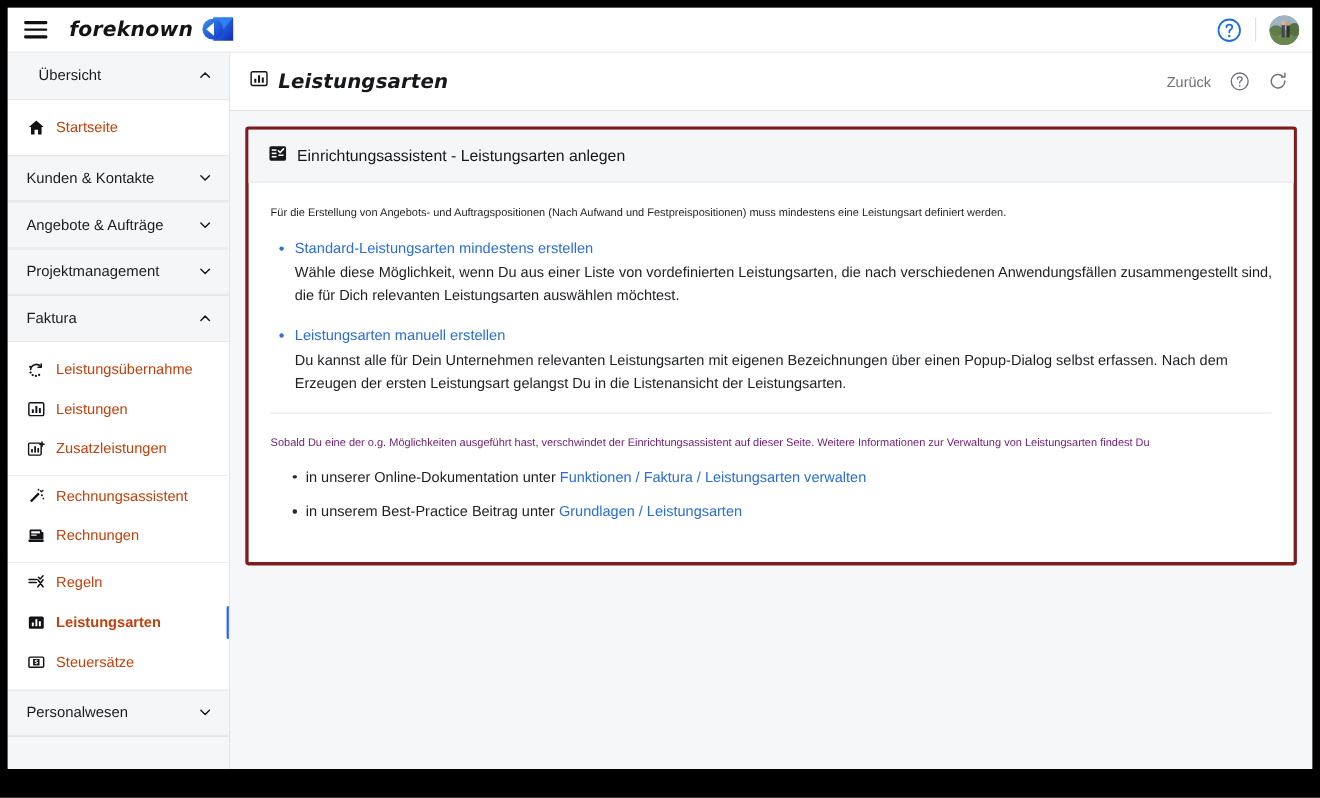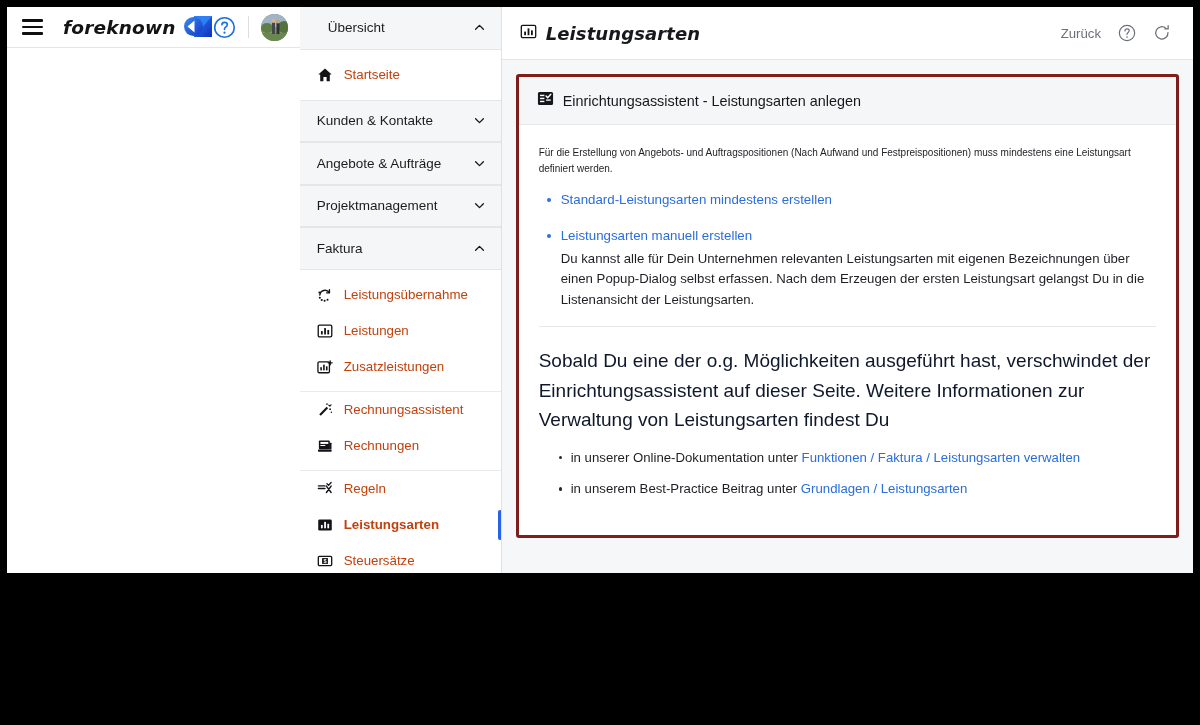--- a/index.html
+++ b/index.html
@@ -5,25 +5,25 @@
   * { box-sizing: border-box; margin: 0; padding: 0; }
   html, body {
     width: 1200px; height: 725px;
     background: #000000;
     font-family: "Liberation Sans", sans-serif;
     overflow: hidden;
   }
   .frame {
     position: absolute;
     left: 7px; top: 7px;
-    width: 1186px; height: 566px;
+    width: 1186px; height: 692px;
     background: #ffffff;
     overflow: hidden;
     display: flex;
-    flex-direction: row;
+    flex-direction: column;
   }
 
   
   .topbar {
     height: 41px;
     min-height: 41px;
     background: #ffffff;
     border-bottom: 1px solid #e3e5e8;
     display: flex;
     align-items: center;
@@ -241,22 +241,22 @@
     line-height: 1.55;
     margin-top: 3px;
     max-width: 930px;
   }
   .hr {
     height: 1px;
     background: #e6e8ea;
     margin: 14px 2px 19px 2px;
   }
   .outro {
-    font-size: 19px;
-    color: #0f172a;
+    font-size: 10px;
+    color: #701a75;
     line-height: 1.55;
     padding: 0 2px;
     max-width: 880px;
   }
   ul.links {
     list-style: none;
     margin: 13px 0 0 0;
     padding: 0;
   }
   ul.links > li {
@@ -549,20 +549,21 @@
             <span class="card-head-title">Einrichtungsassistent - Leistungsarten anlegen</span>
           </div>
 
           <div class="card-body">
 
             <p class="intro">Für die Erstellung von Angebots- und Auftragspositionen (Nach Aufwand und Festpreispositionen) muss mindestens eine Leistungsart definiert werden.</p>
 
             <ul class="opts">
               <li>
                 <a class="opt-link" href="#">Standard-Leistungsarten mindestens erstellen</a>
+                <div class="opt-desc">Wähle diese Möglichkeit, wenn Du aus einer Liste von vordefinierten Leistungsarten, die nach verschiedenen Anwendungsfällen zusammengestellt sind, die für Dich relevanten Leistungsarten auswählen möchtest.</div>
               </li>
               <li>
                 <a class="opt-link" href="#">Leistungsarten manuell erstellen</a>
                 <div class="opt-desc">Du kannst alle für Dein Unternehmen relevanten Leistungsarten mit eigenen Bezeichnungen über einen Popup-Dialog selbst erfassen. Nach dem Erzeugen der ersten Leistungsart gelangst Du in die Listenansicht der Leistungsarten.</div>
               </li>
             </ul>
 
             <div class="hr"></div>
 
             <p class="outro">Sobald Du eine der o.g. Möglichkeiten ausgeführt hast, verschwindet der Einrichtungsassistent auf dieser Seite. Weitere Informationen zur Verwaltung von Leistungsarten findest Du</p>

